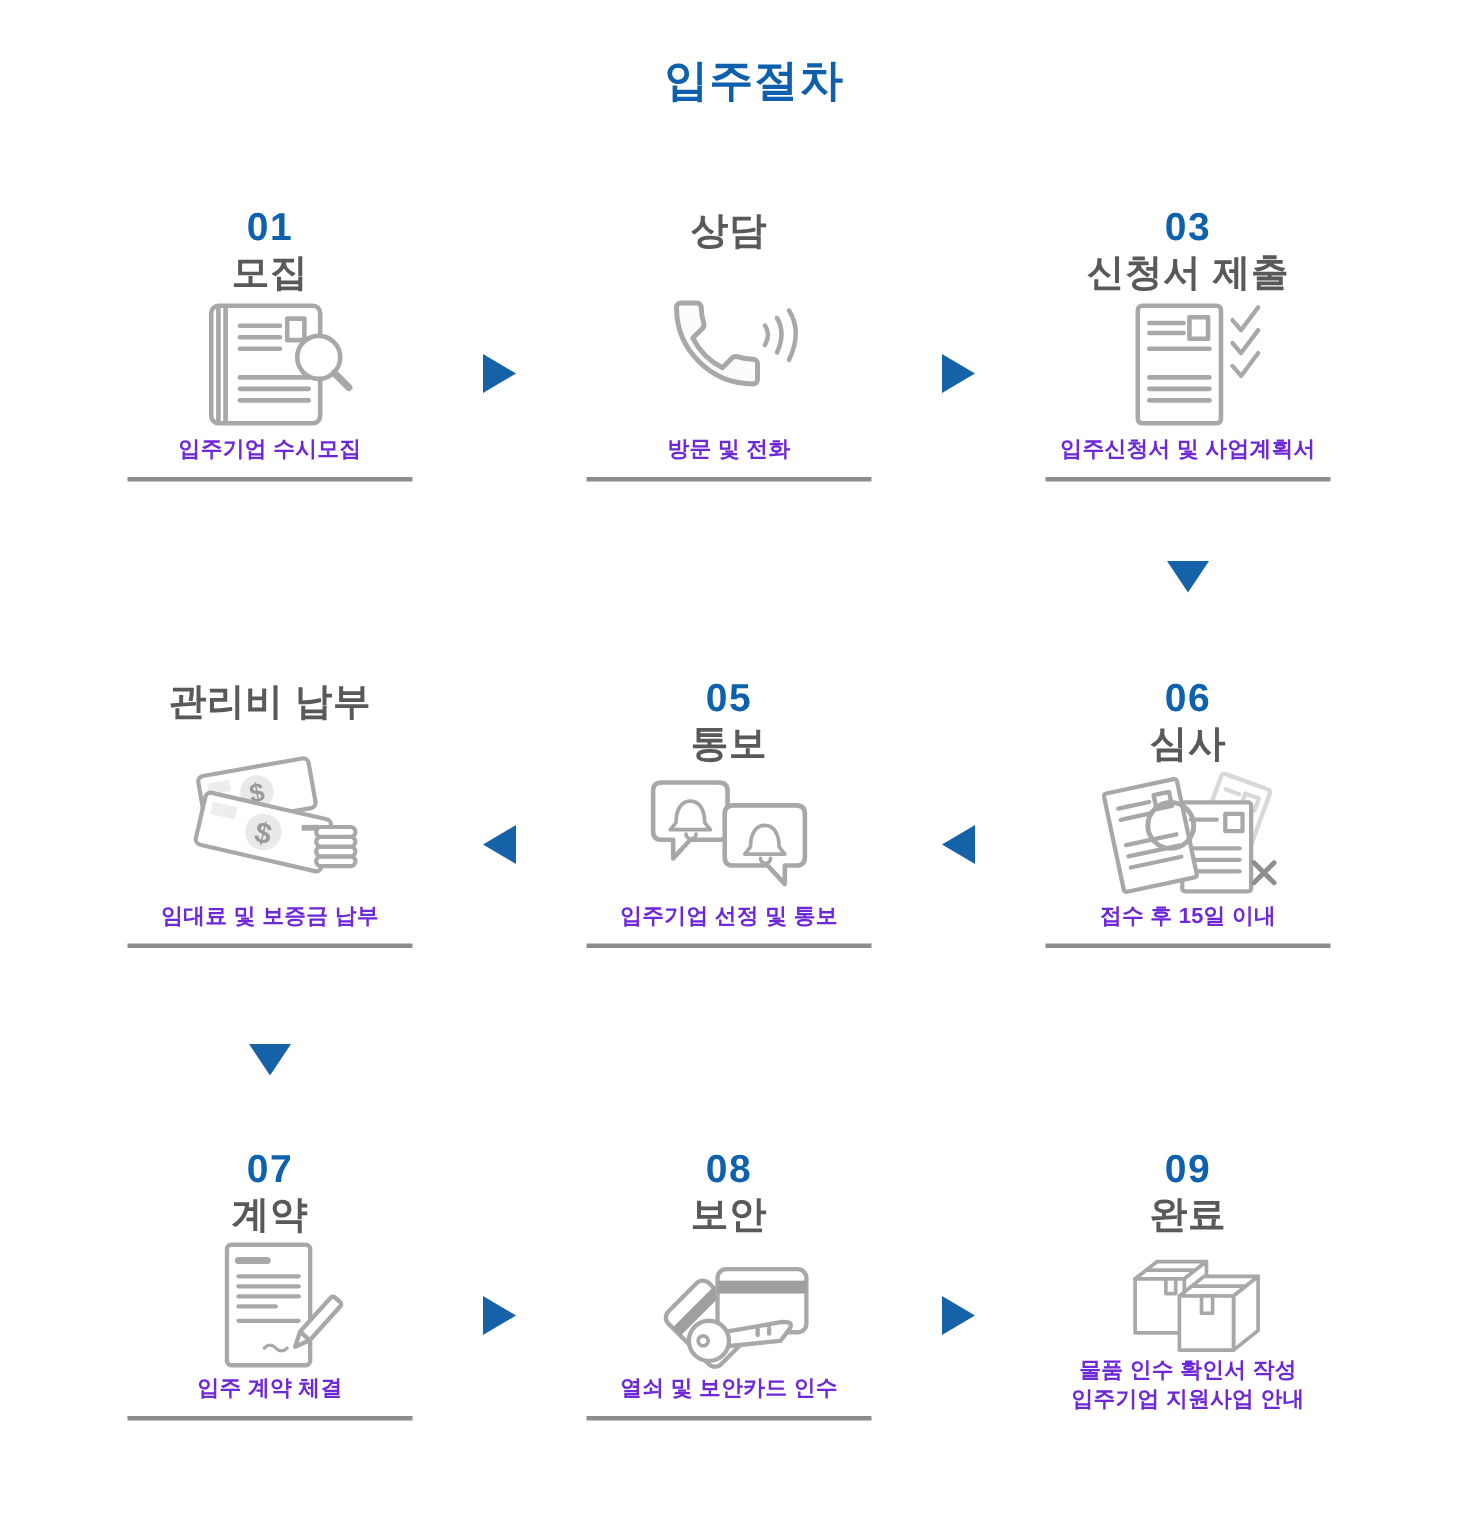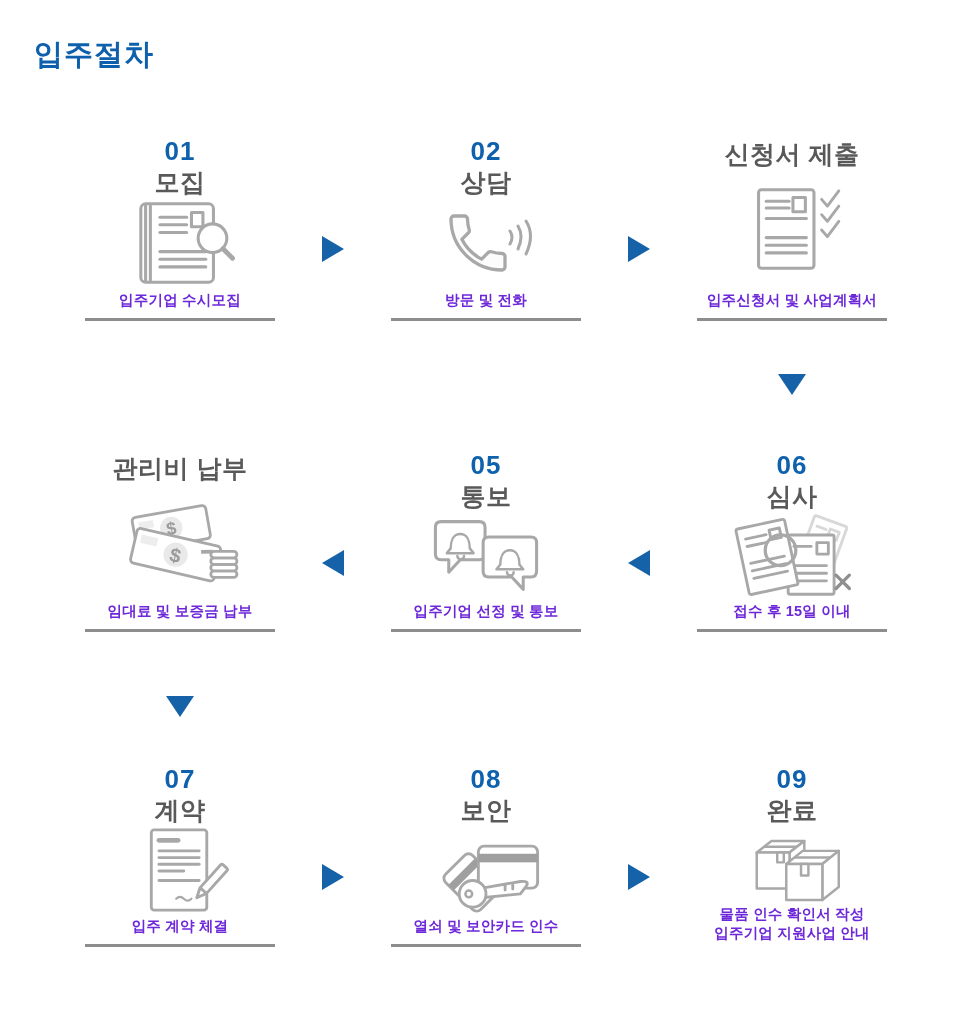--- a/index.html
+++ b/index.html
@@ -2,21 +2,21 @@
 <html><head>
 <meta charset="utf-8">
 <style>
   html,body{margin:0;padding:0;background:#ffffff;}
   body{
     width:972px;height:1021px;overflow:hidden;
     font-family:"Liberation Sans","DejaVu Sans",sans-serif;
     -webkit-font-smoothing:antialiased;
   }
   .page-title{
-    margin-top:36px;
+    margin-top:36px;text-align:center;
     font-size:29px;font-weight:700;color:#0f60ac;line-height:36px;
     letter-spacing:1px;
     padding-left:34px;
   }
   .flow{
     width:802px;margin:65px auto 0;
     display:grid;
     grid-template-columns:190px 116px 190px 116px 190px;
     grid-template-rows:184px 130px 181px 133px 182px;
   }
@@ -72,21 +72,20 @@
     </div>
     <div class="step-caption">입주기업 수시모집</div>
     <div class="step-rule"></div>
   </div>
 
   <div class="gutter">
     <div class="tri tri-right"></div>
   </div>
 
   <div class="step">
-    <div class="step-num">02</div>
     <div class="step-title">상담</div>
     <div class="step-icon">
       <svg width="104" height="84" viewBox="0 0 104 84" fill="none">
         <g transform="translate(8,6) scale(3.0)">
           <path d="M6.62 10.79c1.44 2.83 3.76 5.14 6.59 6.59l2.2-2.21c.27-.27.67-.36 1.02-.24 1.12.37 2.33.57 3.57.57.55 0 1 .45 1 1V20c0 .55-.45 1-1 1-9.39 0-17-7.61-17-17 0-.55.45-1 1-1h3.5c.55 0 1 .45 1 1 0 1.25.2 2.45.57 3.57.11.35.03.74-.25 1.02l-2.2 2.2z" fill="#fcfcfc" stroke="#a8a8a8" stroke-width="1.1" stroke-linejoin="round"></path>
         </g>
         <g stroke="#a8a8a8" stroke-width="3" stroke-linecap="round">
           <path d="M76 30 q4 6 0 13"></path>
           <path d="M84 25 q6 10 0 23"></path>
           <path d="M92 20 q9 14 0 33"></path>
@@ -95,20 +94,21 @@
     </div>
     <div class="step-caption">방문 및 전화</div>
     <div class="step-rule"></div>
   </div>
 
   <div class="gutter">
     <div class="tri tri-right"></div>
   </div>
 
   <div class="step">
+    <div class="step-num">03</div>
     <div class="step-title">신청서 제출</div>
     <div class="step-icon">
       <svg width="118" height="86" viewBox="0 0 122 90" fill="none" stroke="#a8a8a8" stroke-width="3.2" stroke-linecap="round" stroke-linejoin="round">
         <rect x="26" y="4" width="58" height="82" rx="3" fill="#fff"></rect>
         <line x1="34" y1="16" x2="58" y2="16"></line>
           <line x1="34" y1="23" x2="58" y2="23"></line>
         <rect x="62" y="12" width="13" height="15" fill="#fff"></rect>
         <line x1="34" y1="34" x2="76" y2="34"></line>
         <line x1="34" y1="54" x2="76" y2="54"></line>
           <line x1="34" y1="62" x2="76" y2="62"></line>

